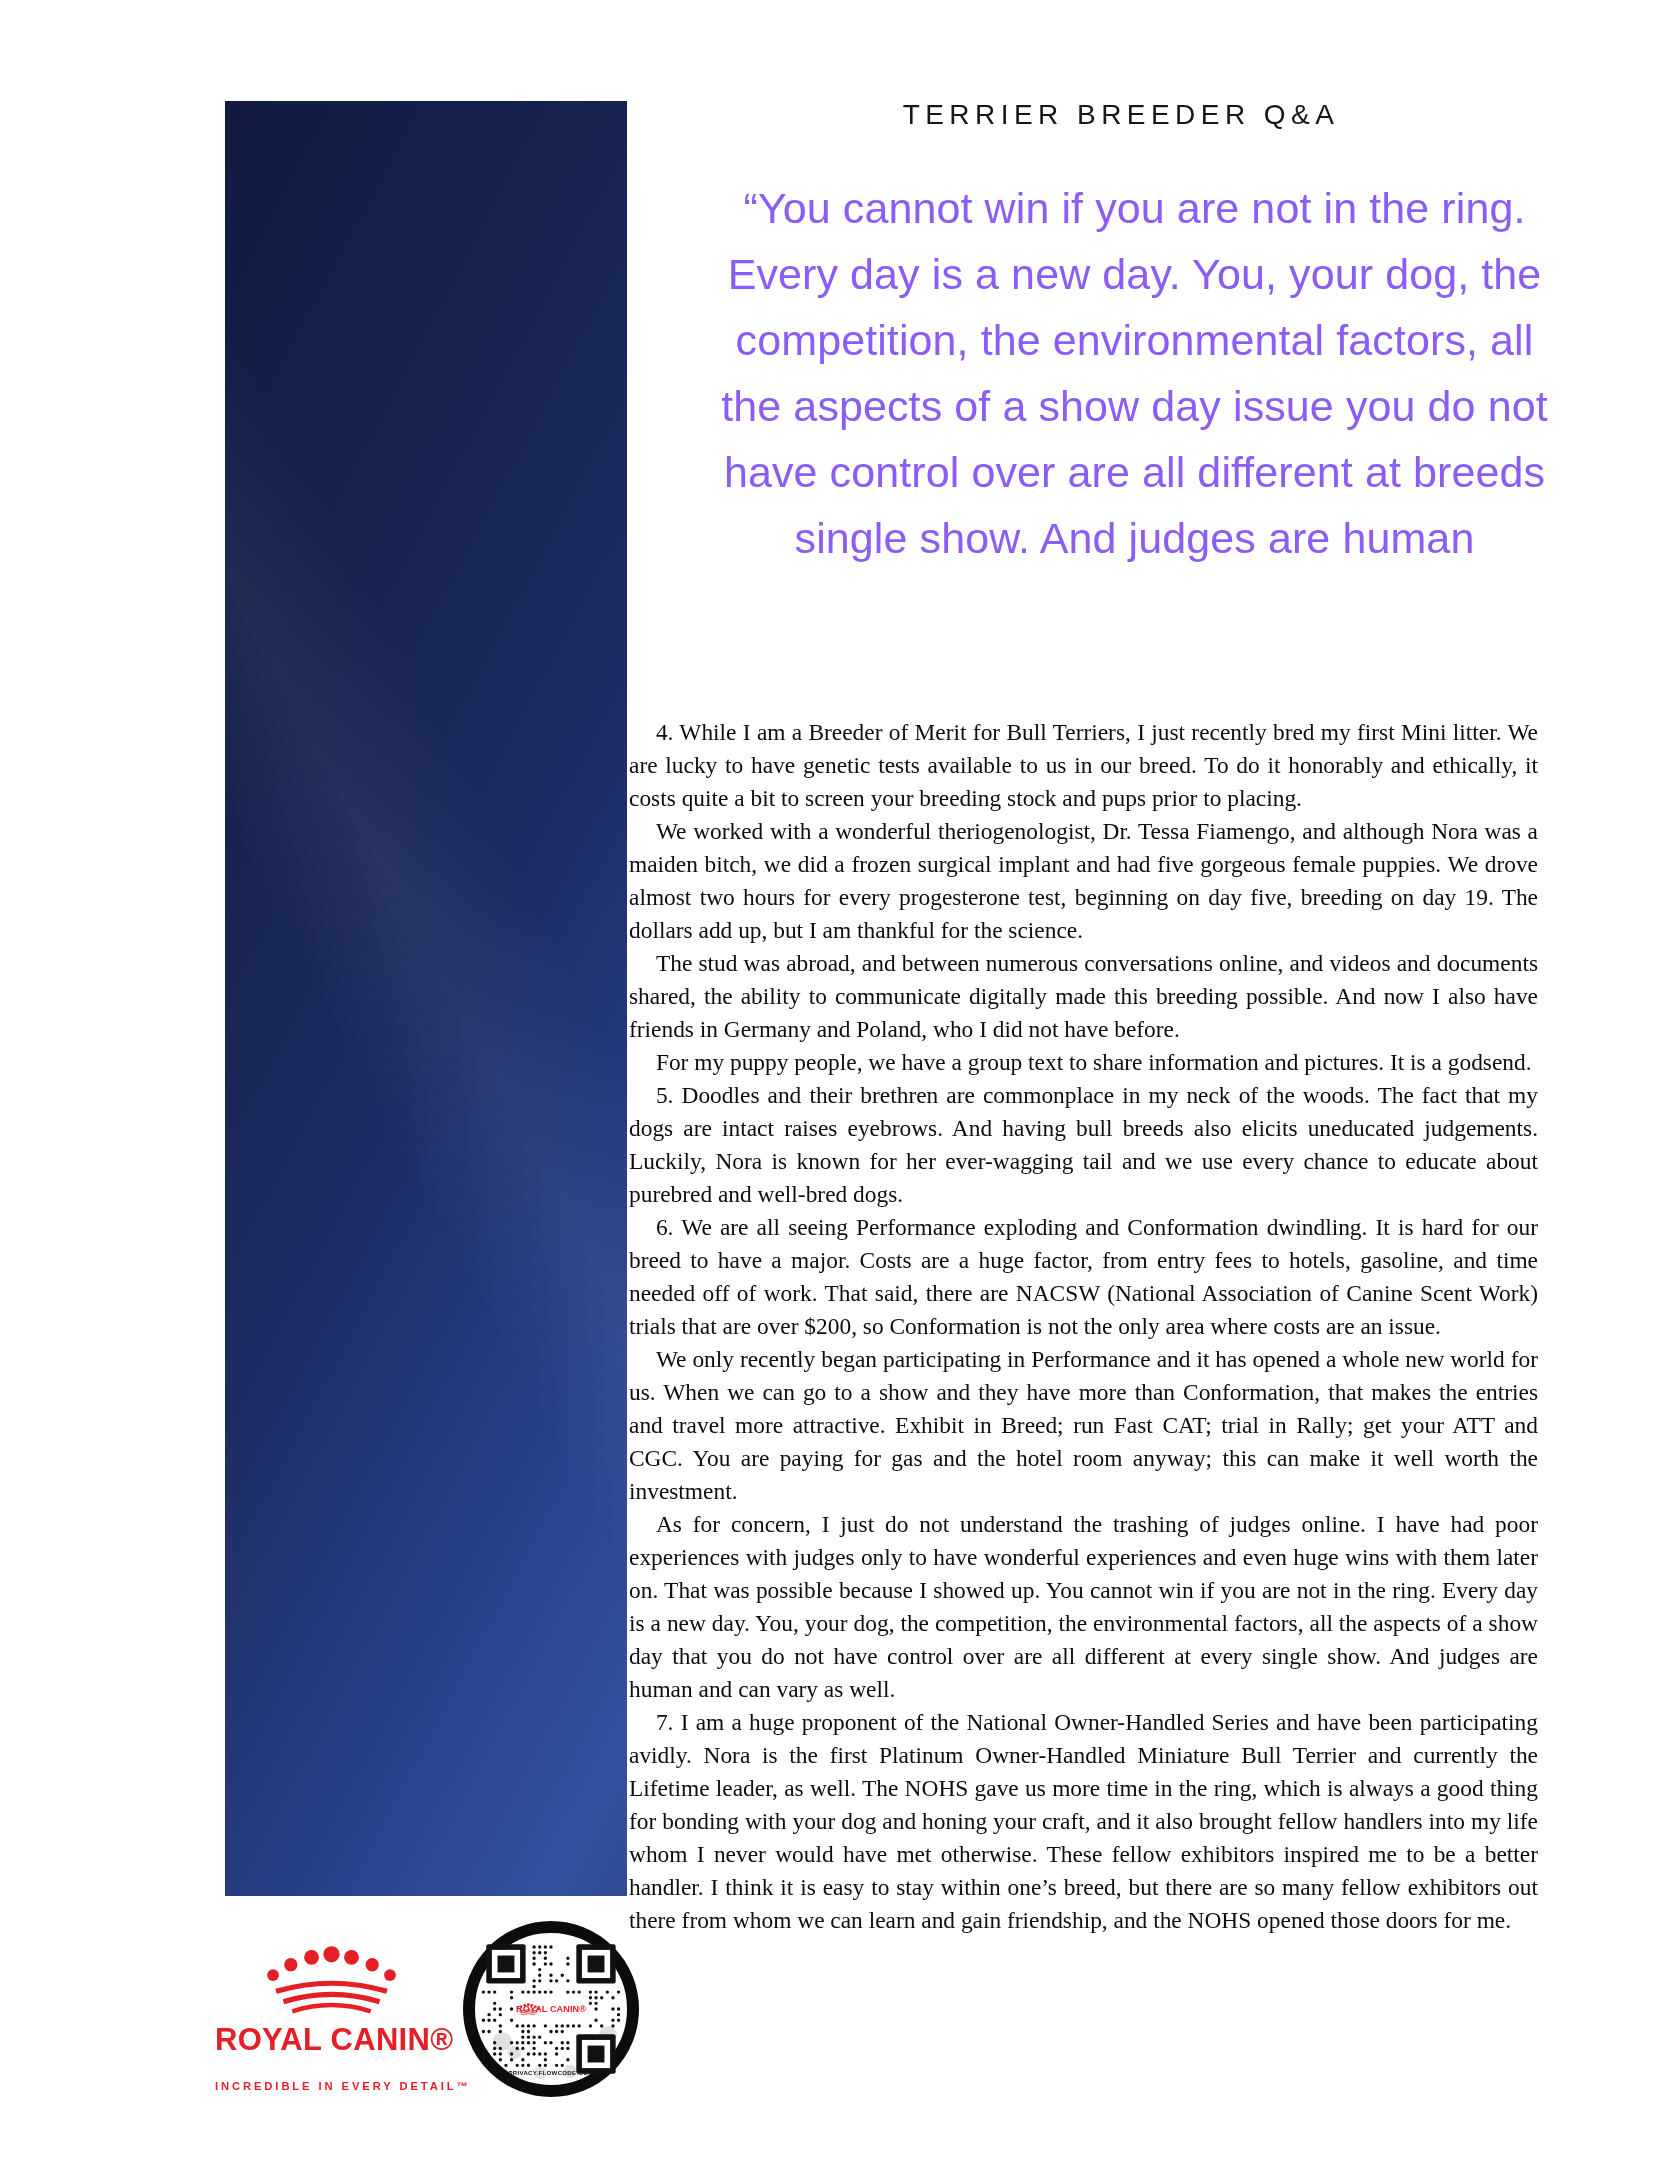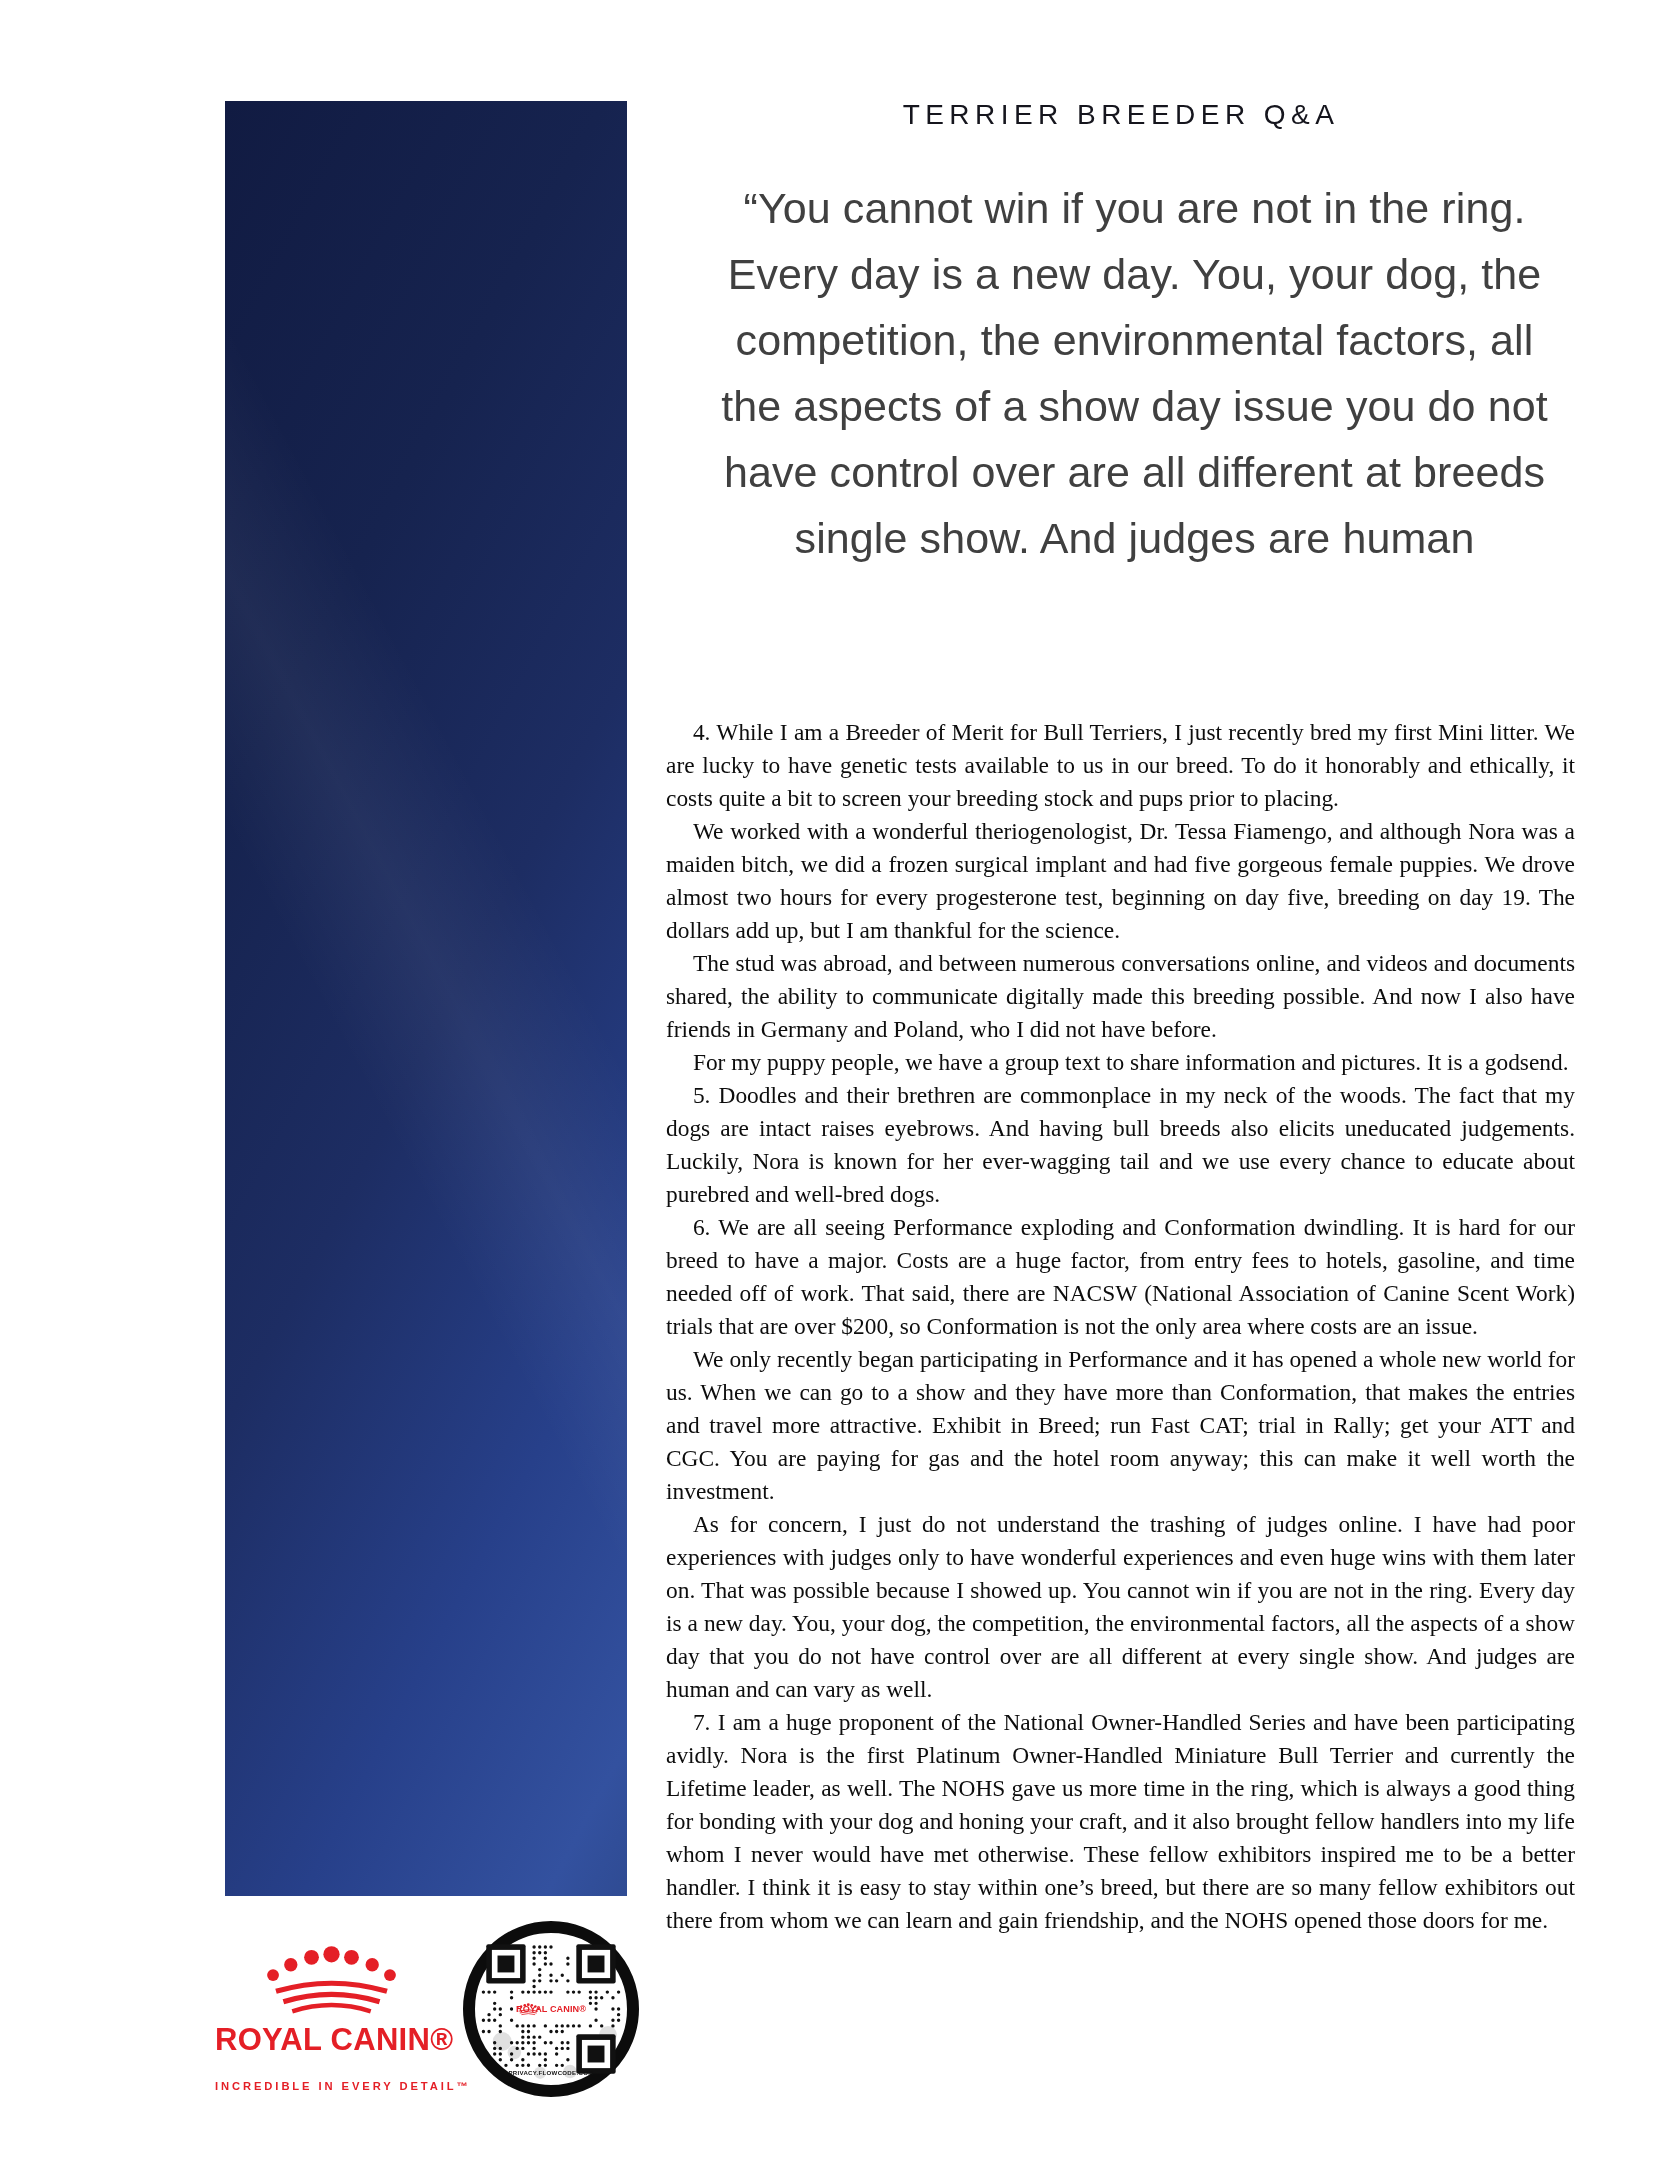--- a/index.html
+++ b/index.html
@@ -12,24 +12,24 @@
     background:
       linear-gradient(62deg, rgba(255,255,255,0) 42%, rgba(255,255,255,0.05) 52%, rgba(255,255,255,0) 62%),
       linear-gradient(118deg,#111b42 0%,#16234f 28%,#1d2d63 52%,#27408a 76%,#33519f 94%,#2f4b93 100%);}
 
   
   .kicker{position:absolute;left:647px;top:99px;width:948px;text-align:center;
     font-size:28px;font-weight:300;letter-spacing:0.195em;color:#15151d;}
 
   
   .quote{position:absolute;left:647px;top:175px;width:975px;text-align:center;
-    color:#404040;font-size:43px;line-height:66px;font-weight:300;letter-spacing:0.1px;}
+    color:#8b5cf6;font-size:43px;line-height:66px;font-weight:300;letter-spacing:0.1px;}
 
   
-  .article{position:absolute;left:666px;top:716px;width:909px;
+  .article{position:absolute;left:629px;top:716px;width:909px;
     font-family:"Liberation Serif",serif;font-size:23.4px;line-height:33px;
     color:#0d0d0d;text-align:justify;}
   .article p{margin:0;text-indent:1.15em;}
 
   
   .rc-logo{position:absolute;left:215px;top:1944px;width:233px;text-align:center;color:#e41f26;}
   .rc-crown{display:block;margin:0 auto 4.1px auto;}
   .rc-word{font-size:31px;font-weight:bold;letter-spacing:0.3px;white-space:nowrap;color:#e41f26;}
   .rc-tag{margin-top:22px;font-size:11.2px;font-weight:bold;letter-spacing:0.26em;white-space:nowrap;color:#e41f26;}
 

